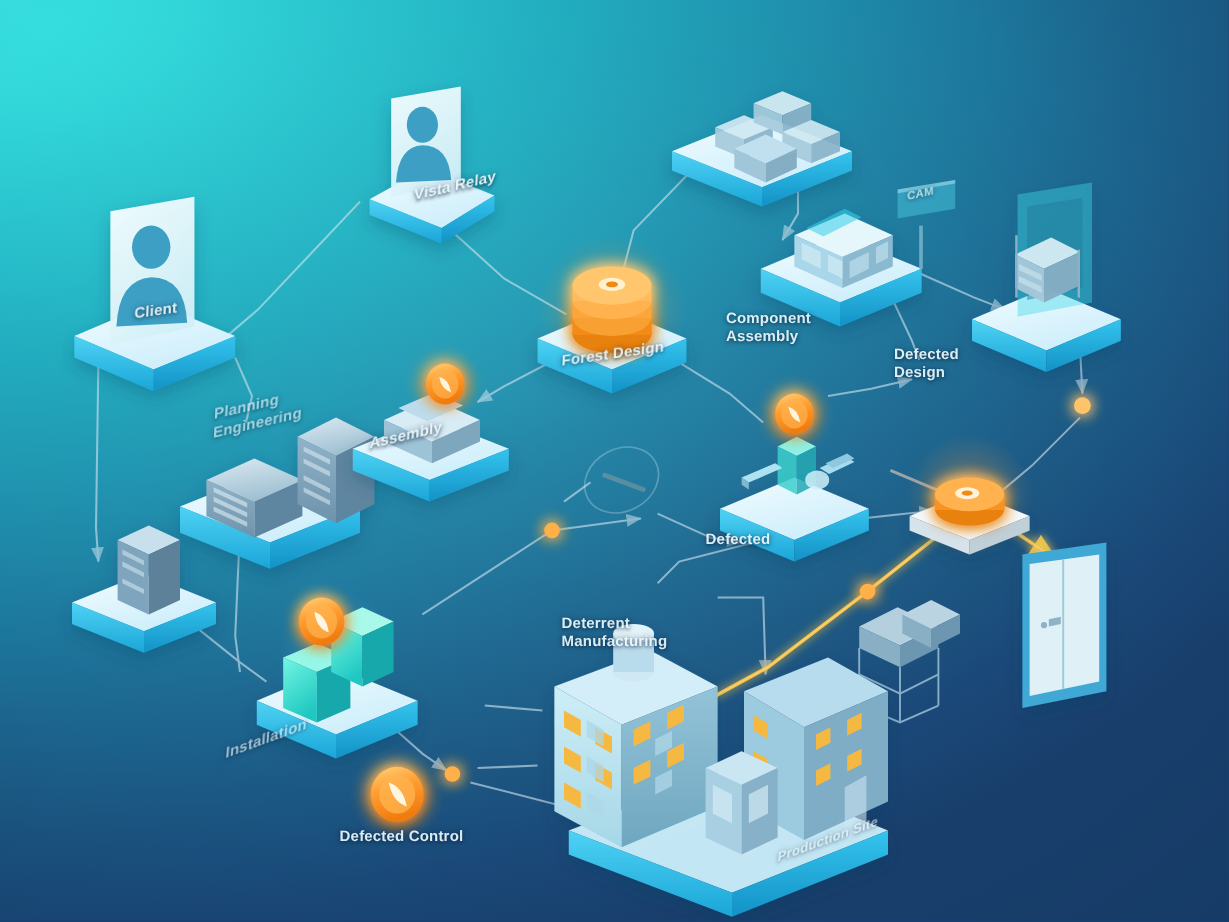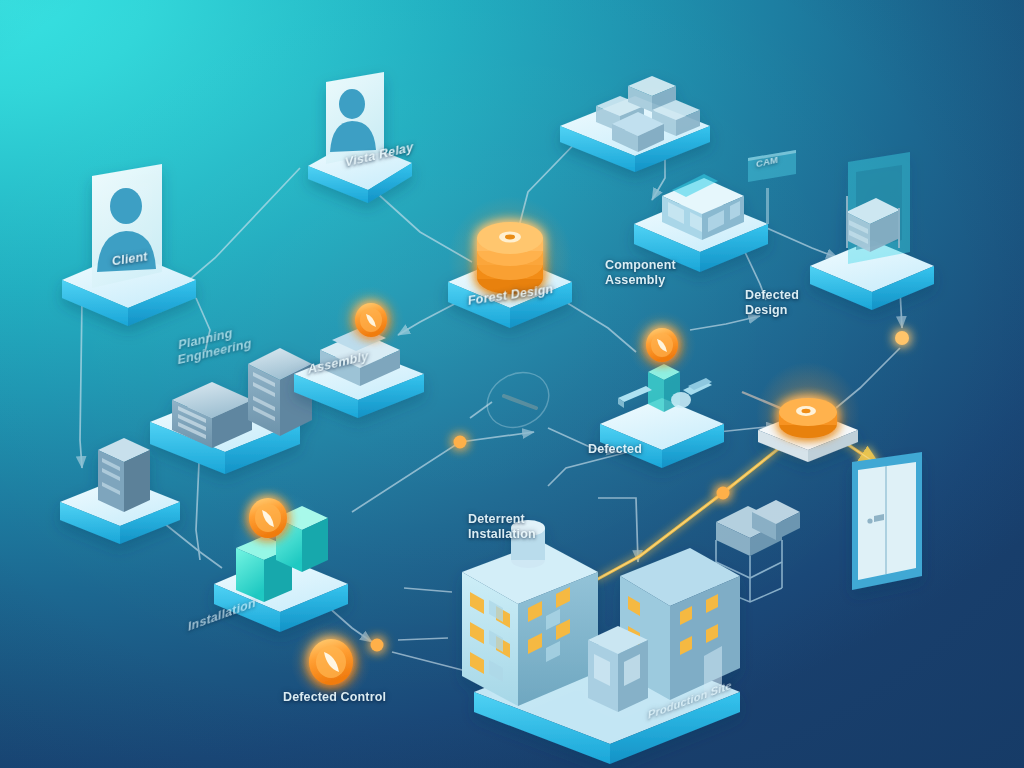--- a/index.html
+++ b/index.html
@@ -576,21 +576,21 @@
   <div class="lbl skew2" style="left:308px; top:356px;">Assembly</div>
 
   <div class="lbl" style="left:745px; top:288px;">Defected
 Design</div>
 
   <div class="lbl" style="left:588px; top:442px;">Defected</div>
 
   <div class="lbl skew3 dim" style="left:188px; top:608px;">Installation</div>
 
   <div class="lbl" style="left:468px; top:512px;">Deterrent
-Installation</div>
+Manufacturing</div>
 
   <div class="lbl" style="left:283px; top:690px;">Defected Control</div>
 
   <div class="lbl skew3 dim sm" style="left:648px; top:694px;">Production Site</div>
 
   <div class="lbl xs" style="left:756px; top:156px; transform:skewY(-12deg);">CAM</div>
 
 </div>
 
 </body></html>

